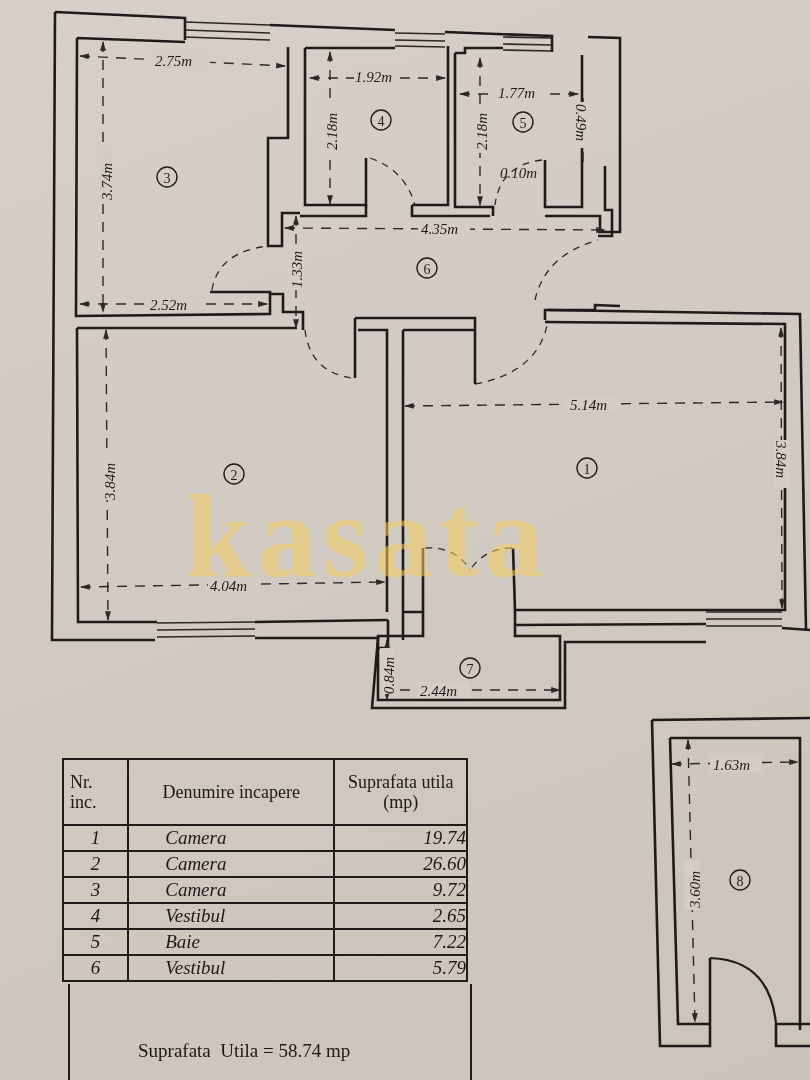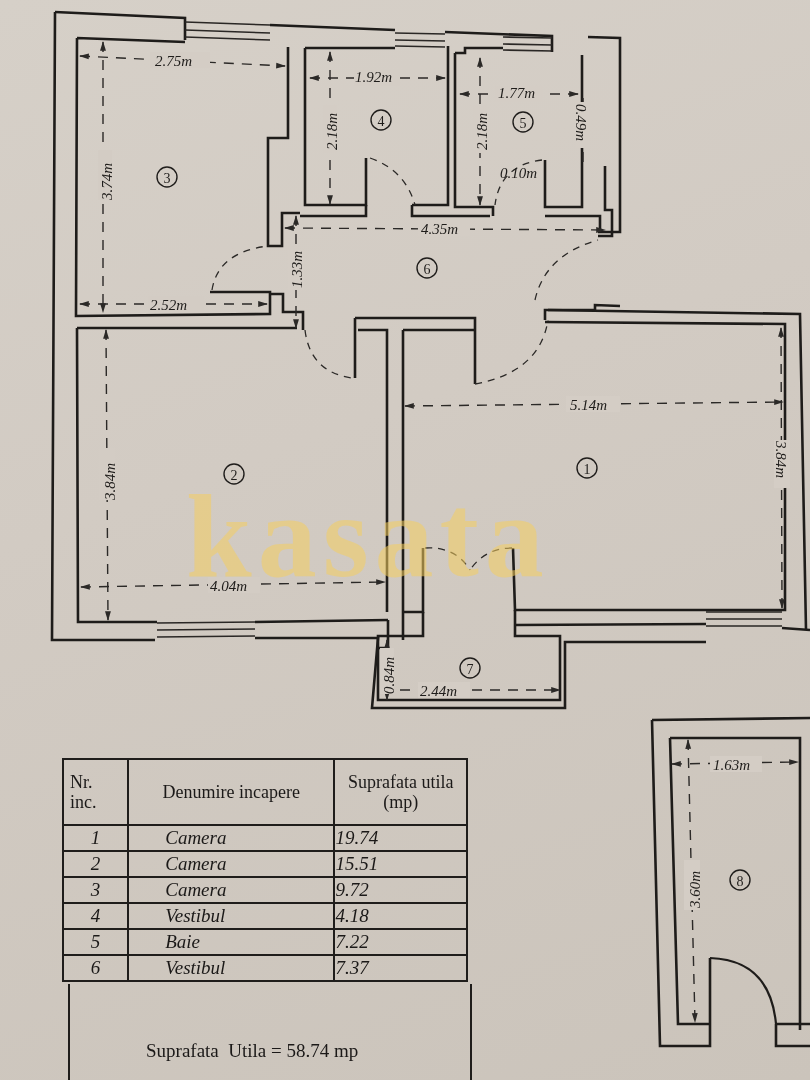--- a/index.html
+++ b/index.html
@@ -37,27 +37,27 @@
       font-family: "Liberation Serif", serif; color: #1b1918;
     }
     table.rooms th, table.rooms td { border: 2px solid #1f1d1b; padding: 0; }
     table.rooms th { font-weight: normal; font-size: 18px; line-height: 20px; height: 64px; }
     table.rooms th.c1 { width: 54px; text-align: left; padding-left: 6px; }
     table.rooms th.c2 { width: 194px; }
     table.rooms th.c3 { width: 124px; }
     table.rooms td { height: 24px; font-style: italic; font-size: 19px; }
     table.rooms td.nr { text-align: center; }
     table.rooms td.name { padding-left: 36px; }
-    table.rooms td.area { text-align: left; }
+    table.rooms td.area { text-align: right; }
     .total-box {
       position: absolute; left: 68px; top: 984px; width: 400px; height: 110px;
       border-left: 2px solid #1f1d1b; border-right: 2px solid #1f1d1b;
     }
     .total-text {
-      position: absolute; left: 76px; top: 56px;
+      position: absolute; left: 68px; top: 56px;
       font-family: "Liberation Serif", serif; font-size: 19px; color: #1b1918; white-space: pre;
     }
   </style>
 </head>
 <body>
 
 <div class="paper"></div>
 
 <svg class="plan" width="810" height="1080" viewBox="0 0 810 1080">
   <defs>
@@ -257,41 +257,41 @@
     </thead>
     <tbody>
       <tr>
         <td class="nr">1</td>
         <td class="name">Camera</td>
         <td class="area">19.74</td>
       </tr>
       <tr>
         <td class="nr">2</td>
         <td class="name">Camera</td>
-        <td class="area">15.51</td>
+        <td class="area">26.60</td>
       </tr>
       <tr>
         <td class="nr">3</td>
         <td class="name">Camera</td>
         <td class="area">9.72</td>
       </tr>
       <tr>
         <td class="nr">4</td>
         <td class="name">Vestibul</td>
-        <td class="area">4.18</td>
+        <td class="area">2.65</td>
       </tr>
       <tr>
         <td class="nr">5</td>
         <td class="name">Baie</td>
         <td class="area">7.22</td>
       </tr>
       <tr>
         <td class="nr">6</td>
         <td class="name">Vestibul</td>
-        <td class="area">7.37</td>
+        <td class="area">5.79</td>
       </tr>
     </tbody>
   </table>
 </div>
 
 <div class="total-box">
   <div class="total-text">Suprafata  Utila = 58.74 mp</div>
 </div>
 
 </body></html>

